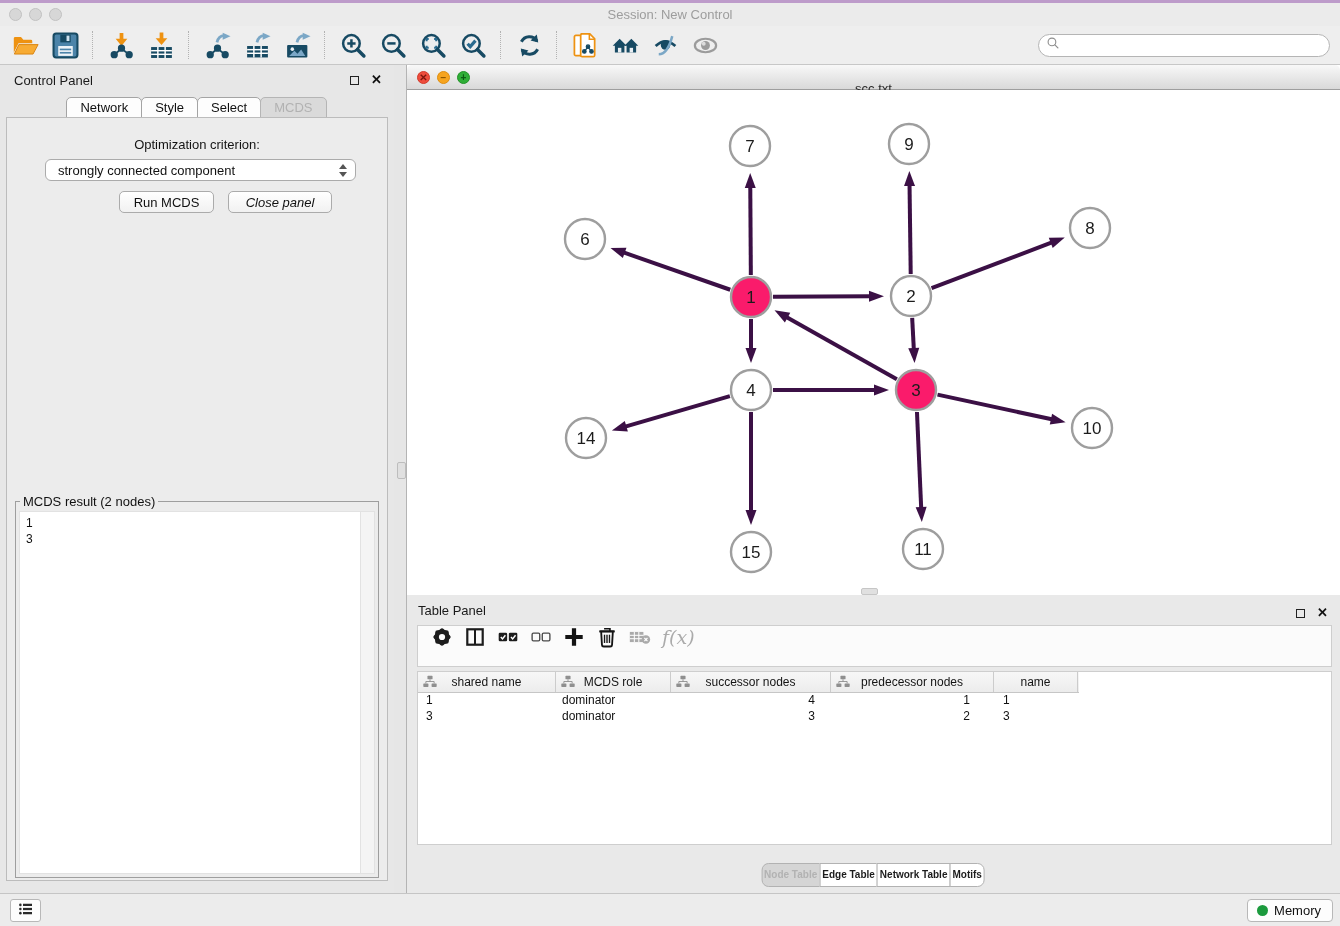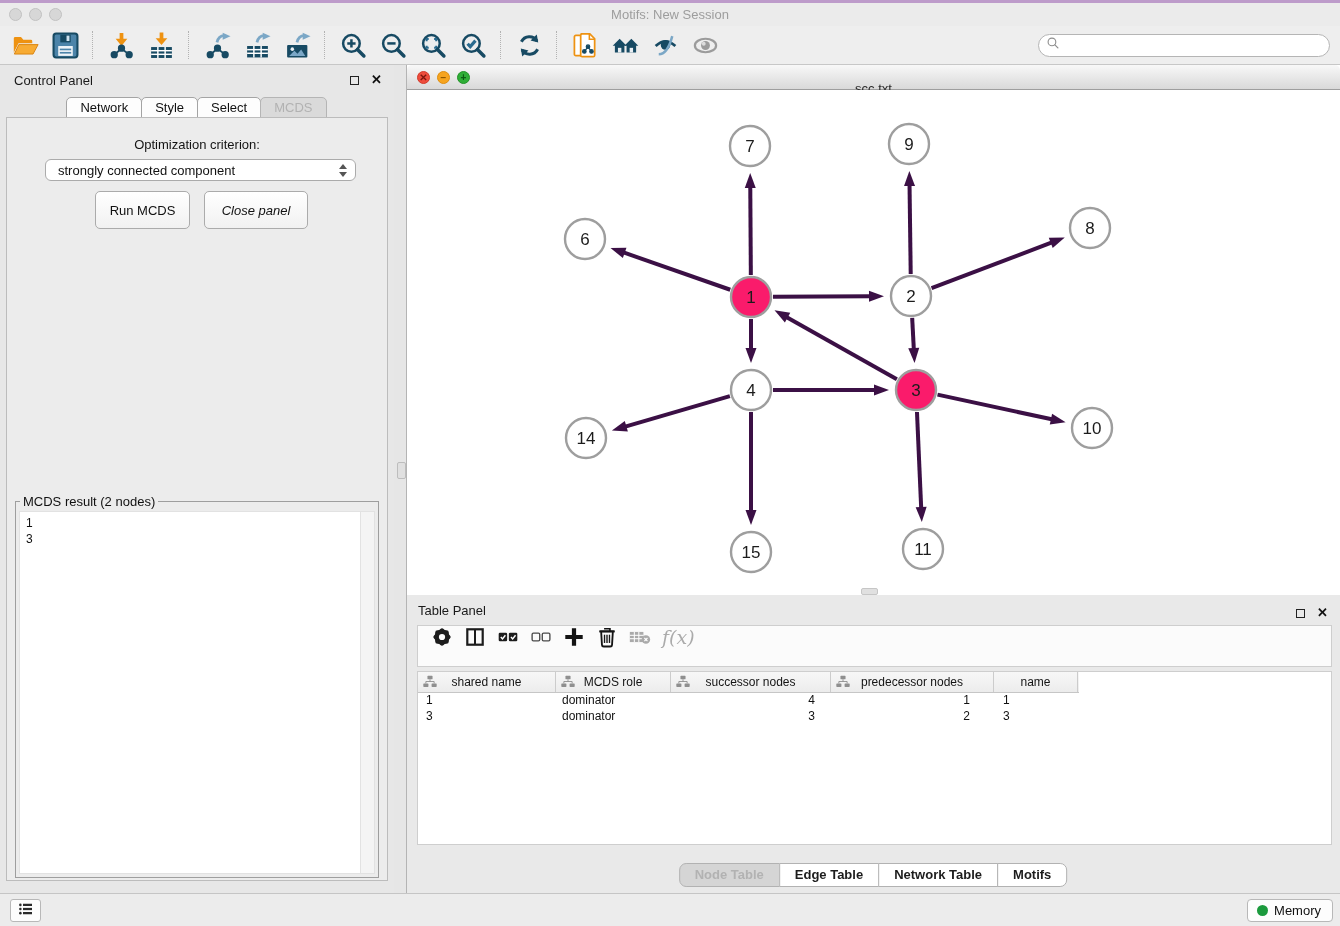--- a/index.html
+++ b/index.html
@@ -33,22 +33,22 @@
   .cp-tab.selected{background:#dadada;color:#b2b2b2;border-color:#b5b5b5;}
   .cp-body{position:absolute;top:52px;left:6px;right:6px;bottom:12px;background:#ececec;border:1px solid #bcbcbc;box-sizing:border-box;}
   .opt-label{position:absolute;top:19px;left:0;right:0;text-align:center;font-size:13px;color:#141414;}
   .dropdown{position:absolute;top:41px;left:38px;width:311px;height:22px;background:#fff;border:1px solid #ababab;
             border-radius:6px;box-sizing:border-box;display:flex;align-items:center;font-size:13px;color:#111;}
   .dropdown .dd-text{padding-left:12px;flex:1;}
   .stepper{display:flex;flex-direction:column;gap:3px;margin-right:8px;}
   .stepper i{width:0;height:0;border-left:4px solid transparent;border-right:4px solid transparent;display:block;}
   .stepper .up{border-bottom:5px solid #555;}
   .stepper .down{border-top:5px solid #555;}
-  .cp-btn{position:absolute;top:73px;height:38px;background:linear-gradient(#ffffff,#f1f1f1);border:1px solid #ababab;
-          border-radius:5px;font-size:13px;color:#111;font-family:inherit;box-sizing:border-box;}
+  .cp-btn{position:absolute;top:73px;height:22px;background:linear-gradient(#ffffff,#f1f1f1);border:1px solid #ababab;
+          border-radius:5px;font-size:13px;color:#111;font-family:inherit;box-sizing:border-box;margin-left:24px;}
   .run-btn{left:88px;width:95px;}
   .close-btn{left:197px;width:104px;font-style:italic;}
   .result-fieldset{position:absolute;left:8px;right:8px;top:376px;bottom:2px;border:1px solid #9e9e9e;margin:0;padding:0;}
   .result-fieldset legend{font-size:13px;color:#111;margin-left:4px;padding:0 3px;}
   .result-white{position:absolute;left:3px;right:3px;top:2px;bottom:3px;background:#fff;border:1px solid #e2e2e2;box-sizing:border-box;}
   .result-scroll{position:absolute;right:0;top:0;bottom:0;width:13px;background:#f4f4f4;border-left:1px solid #e2e2e2;}
   .result-line{font-size:12px;line-height:16px;color:#111;padding-left:6px;}
   .result-line:first-child{padding-top:3px;}
   
   .v-grip{position:absolute;left:397px;top:462px;width:9px;height:17px;background:#e0e0e0;border:1px solid #bdbdbd;border-radius:2px;box-sizing:border-box;}
@@ -78,21 +78,21 @@
             box-sizing:border-box;overflow:hidden;}
   .thead{display:flex;height:20px;border-bottom:1px solid #c6c6c6;background:linear-gradient(#f7f7f7,#ececec);width:661px;}
   .th{position:relative;display:flex;align-items:center;justify-content:center;font-size:12px;color:#141414;
       border-right:1px solid #cccccc;box-sizing:border-box;}
   .th .org{position:absolute;left:5px;top:3px;}
   .th .org svg{width:14px;height:13px;display:block;}
   .trow{display:flex;height:16px;font-size:12px;color:#111;}
   .td{box-sizing:border-box;white-space:nowrap;overflow:hidden;}
   .al{text-align:left;} .ar{text-align:right;}
   .tp-tabs{position:absolute;bottom:6px;left:50%;transform:translateX(-50%);display:flex;}
-  .tp-tab{height:22px;line-height:22px;padding:0 15px;font-size:13px;font-weight:600;color:#1c1c1c;background:#fff;
+  .tp-tab{height:22px;line-height:22px;padding:0 2px;font-size:10px;font-weight:600;color:#1c1c1c;background:#fff;
           border:1px solid #b2b2b2;margin-left:-1px;cursor:default;}
   .tp-tab:first-child{border-radius:7px 0 0 7px;}
   .tp-tab:last-child{border-radius:0 7px 7px 0;}
   .tp-tab.selected{background:#d5d5d5;color:#b2b2b2;}
   
   .statusbar{position:absolute;left:0;top:893px;right:0;bottom:0;background:#ececec;border-top:1px solid #c5c5c5;box-sizing:border-box;}
   .list-btn{position:absolute;left:10px;top:5px;width:31px;height:23px;background:#fdfdfd;border:1px solid #b8b8b8;
             border-radius:3px;display:flex;align-items:center;justify-content:center;box-sizing:border-box;}
   .list-btn svg{width:18px;height:18px;}
   .memory-btn{position:absolute;right:7px;top:5px;height:23px;padding:0 11px 0 9px;background:#fdfdfd;border:1px solid #b8b8b8;
@@ -104,21 +104,21 @@
 
 <div class="app">
   <div class="top-accent"></div>
 
   <div class="titlebar">
     <div class="traffic">
       <span class="tdot"></span>
       <span class="tdot"></span>
       <span class="tdot"></span>
     </div>
-    <div class="win-title">Motifs: New Session</div>
+    <div class="win-title">Session: New Control</div>
   </div>
 
   <div class="toolbar">
     <div id="toolbar-icons">
         <div class="tb-btn">
           <svg viewBox="0 0 30 26">
             <path d="M2 21 V5 a1.5 1.5 0 0 1 1.5-1.5 H10 l2.6 3 h8.4 A1.5 1.5 0 0 1 22.5 8 v2.5 H7.2 Z" fill="#ee9211"></path>
             <path d="M7.6 12 h21.4 L23.4 22.5 H2.6 Z" fill="#f7ab33" stroke="#d87f08"></path>
           </svg>
         </div>

